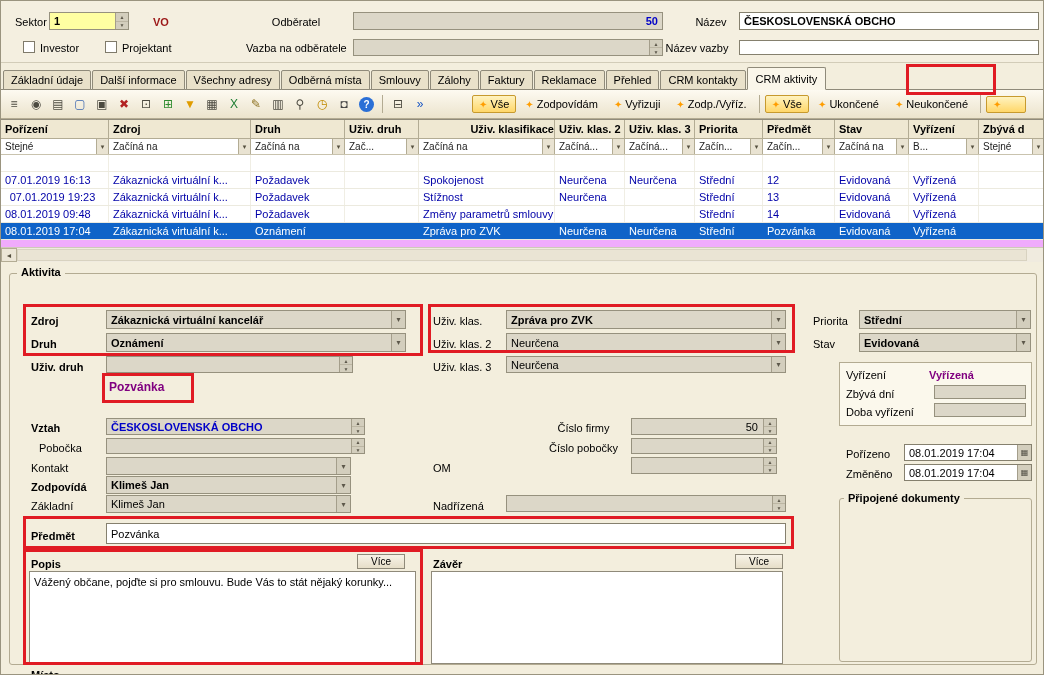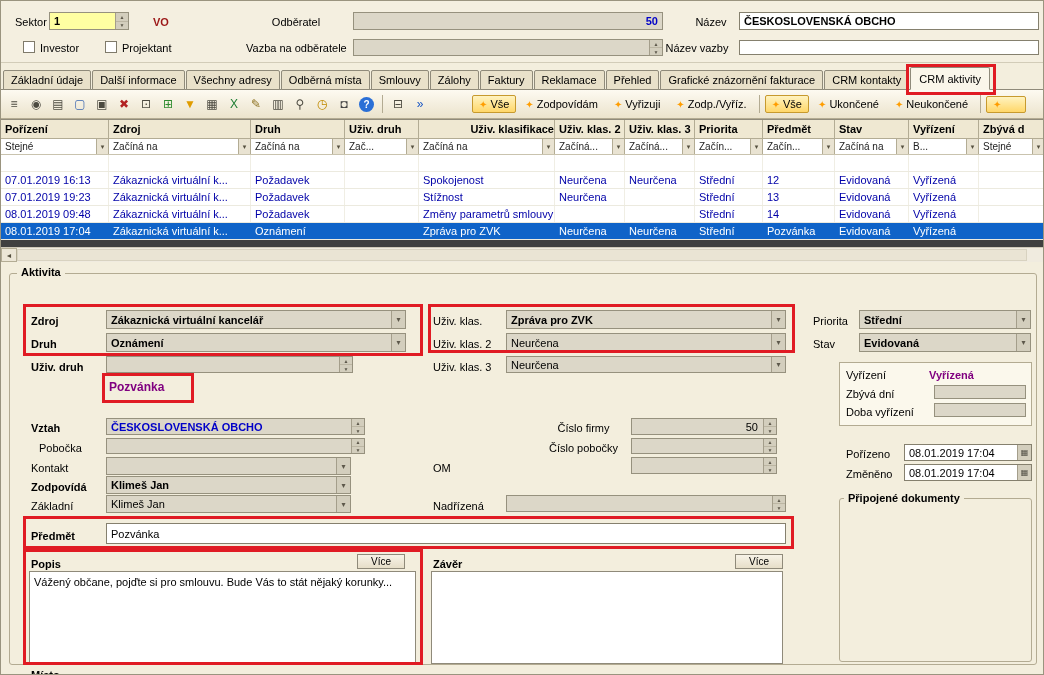--- a/index.html
+++ b/index.html
@@ -45,21 +45,21 @@
   .ticons,.fbtns{display:flex;align-items:center}
   .fbtns{margin-left:40px}
   .tico{width:20px;height:20px;display:flex;align-items:center;justify-content:center;font-size:12px;margin:0 1px;cursor:default}
   .tico.help{background:#2a6fd6;color:#fff;border-radius:50%;width:15px;height:15px;font-size:10px;font-weight:bold;margin:0 4px}
   .tsep{width:1px;height:18px;background:#b3ab92;margin:0 4px}
   .fbtn{display:flex;align-items:center;gap:3px;padding:2px 6px;font-size:11px;border:1px solid transparent;border-radius:2px;margin:0 1px;white-space:nowrap;cursor:default}
   .fbtn.sel{background:linear-gradient(#fff3c0,#ffd769);border-color:#c79a2e}
   .fbtn.partial{width:40px}
   .fdiamond{color:#ff9d00;font-size:10px}
   
-  .grid{position:absolute;left:0;top:118px;width:1044px;height:128px;background:#404040;border-top:1px solid #8f8a7a}
+  .grid{position:absolute;left:0;top:118px;width:1044px;height:128px;background:#f0abfc;border-top:1px solid #8f8a7a}
   .grow{display:flex;width:1044px}
   .ghead{height:19px;background:#efe8d2;border-bottom:1px solid #b3ac94}
   .ghcell{font-weight:bold;padding:3px 0 0 4px;border-right:1px solid #b3ac94;overflow:hidden;white-space:nowrap;font-size:11px}
   .gfilter{height:16px;border-bottom:1px solid #c9c3ae}
   .gfcell{position:relative;background:#fff;border-right:1px solid #b3ac94;display:flex;align-items:center;padding-left:4px;overflow:hidden}
   .ftext{font-size:10px;color:#222;white-space:nowrap}
   .farrow{position:absolute;right:0;top:0;bottom:0;width:12px;background:#e9e3d2;border-left:1px solid #b3ac94;
           display:flex;align-items:center;justify-content:center;font-size:7px;color:#55503f}
   .gdrow{height:17px;border-bottom:1px solid #eceadf;background:#fff}
   .gdcell{padding:2px 8px 0 4px;border-right:1px solid #f0eee4;color:var(--data_navy);overflow:hidden;white-space:nowrap;font-size:11px}
@@ -116,21 +116,20 @@
   <div class="tabbar">
       <div class="tab">Základní údaje</div>
       <div class="tab">Další informace</div>
       <div class="tab">Všechny adresy</div>
       <div class="tab">Odběrná místa</div>
       <div class="tab">Smlouvy</div>
       <div class="tab">Zálohy</div>
       <div class="tab">Faktury</div>
       <div class="tab">Reklamace</div>
       <div class="tab">Přehled</div>
-      <div class="tab">Grafické znázornění fakturace</div>
       <div class="tab">CRM kontakty</div>
       <div class="tab active">CRM aktivity</div>
     </div>
 
   <div class="toolbar">
     <div class="ticons">
         <div class="tico" style="color: rgb(76, 74, 64);">≡</div>
         <div class="tico" style="color: rgb(76, 74, 64);">◉</div>
         <div class="tico" style="color: rgb(76, 74, 64);">▤</div>
         <div class="tico" style="color: rgb(58, 102, 176);">▢</div>
@@ -276,21 +275,21 @@
           <div class="gcell gdcell" style="width: 136px;">Spokojenost</div>
           <div class="gcell gdcell" style="width: 70px;">Neurčena</div>
           <div class="gcell gdcell" style="width: 70px;">Neurčena</div>
           <div class="gcell gdcell" style="width: 68px;">Střední</div>
           <div class="gcell gdcell" style="width: 72px;">12</div>
           <div class="gcell gdcell" style="width: 74px;">Evidovaná</div>
           <div class="gcell gdcell" style="width: 70px;">Vyřízená</div>
           <div class="gcell gdcell" style="width: 66px;"></div>
         </div>
         <div class="grow gdrow">
-          <div class="gcell gdcell" style="width: 108px;">07.01.2019 19:23</div>
+          <div class="gcell gdcell" style="width: 108px; text-align: center;">07.01.2019 19:23</div>
           <div class="gcell gdcell" style="width: 142px;">Zákaznická virtuální k...</div>
           <div class="gcell gdcell" style="width: 94px;">Požadavek</div>
           <div class="gcell gdcell" style="width: 74px;"></div>
           <div class="gcell gdcell" style="width: 136px;">Stížnost</div>
           <div class="gcell gdcell" style="width: 70px;">Neurčena</div>
           <div class="gcell gdcell" style="width: 70px;"></div>
           <div class="gcell gdcell" style="width: 68px;">Střední</div>
           <div class="gcell gdcell" style="width: 72px;">13</div>
           <div class="gcell gdcell" style="width: 74px;">Evidovaná</div>
           <div class="gcell gdcell" style="width: 70px;">Vyřízená</div>

